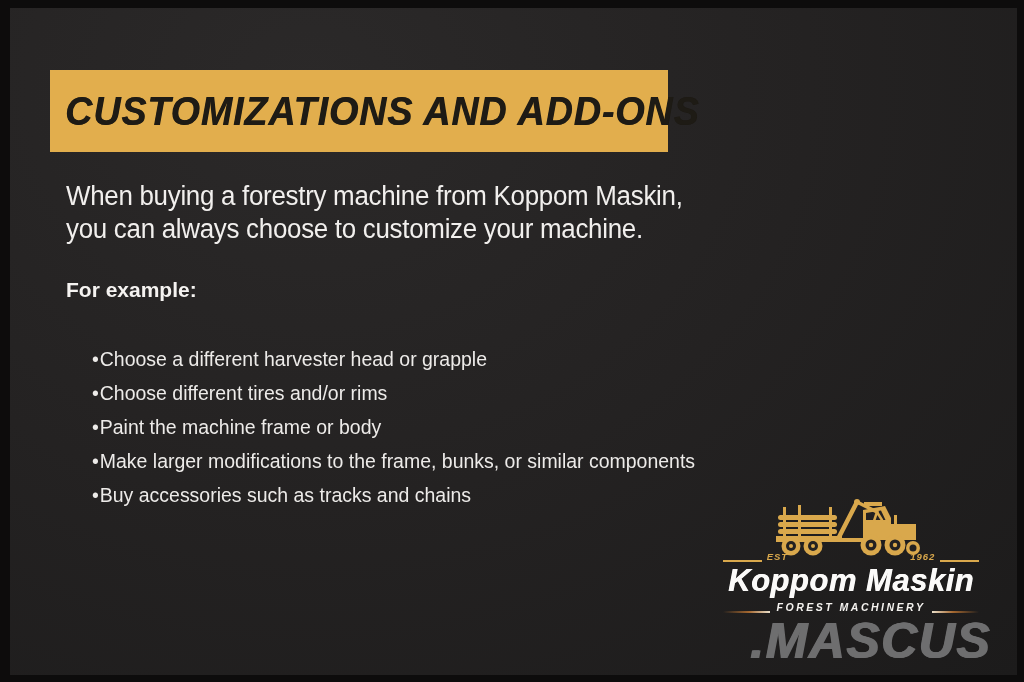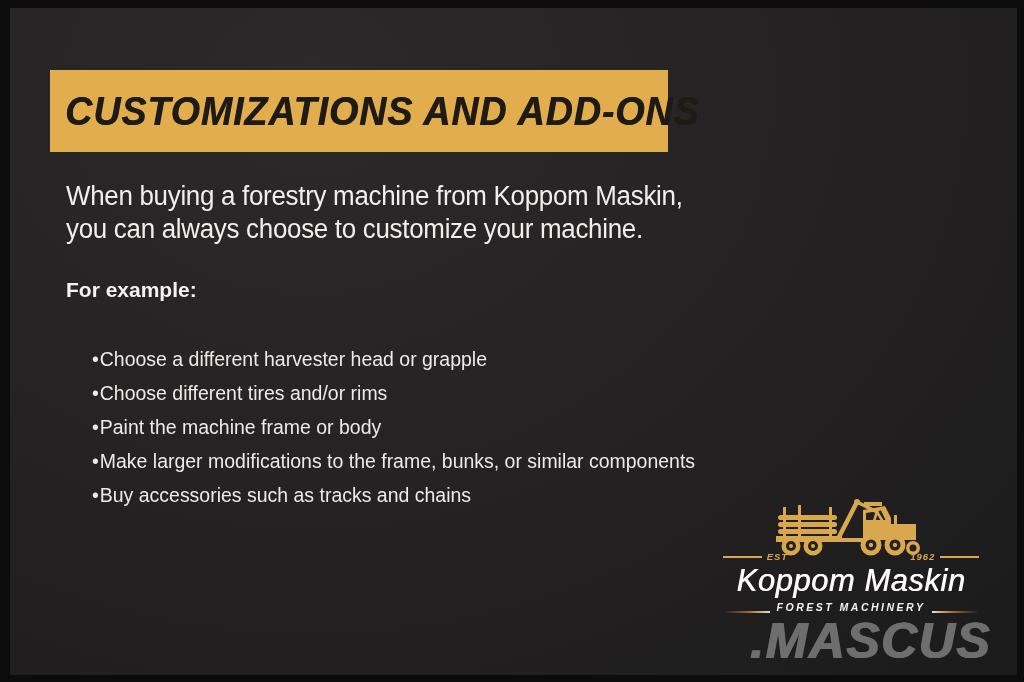--- a/index.html
+++ b/index.html
@@ -52,30 +52,30 @@
     background:#e2ae4d; display:flex; flex-direction:column; justify-content:center;
     padding-left:30px; box-sizing:border-box;
   }
   .contact-box .cline {
     color:#1e1a12; font-size:19px; font-weight:bold; line-height:25px; white-space:nowrap;
     transform:scaleX(0.95); transform-origin:left center;
   }
   
   .logo { position:absolute; left:713px; top:486px; width:256px; }
   .logo svg { display:block; margin:0 auto; }
-  .est-row { display:flex; align-items:center; margin-top:-7px; }
+  .est-row { display:flex; align-items:flex-end; margin-top:-7px; }
   .est-row .yline { flex:1; height:2px; background:#d9a84c; }
   .est-row .yr {
     color:#d9a84c; font-size:9.5px; font-weight:bold; font-style:italic;
     letter-spacing:1px; padding:0 5px; white-space:nowrap;
   }
   .est-row .spacer { width:112px; }
   .logo-name {
     margin-top:1px; text-align:center; color:#fbfaf9;
-    font-size:31px; font-weight:normal; font-style:italic; letter-spacing:0.5px;
+    font-size:31px; font-weight:bold; font-style:italic; letter-spacing:0.5px;
     white-space:nowrap; text-shadow:0.5px 0 #fbfaf9;
   }
   .tagline-row { display:flex; align-items:flex-end; margin-top:2px; }
   .tagline-row .tline-l { flex:1; height:2px;
     background:linear-gradient(90deg, rgba(28,27,27,0), #a4672f 55%, #eadfc9); }
   .tagline-row .tline-r { flex:1; height:2px;
     background:linear-gradient(270deg, rgba(28,27,27,0), #a4672f 55%, #eadfc9); }
   .tagline-row .tl-text {
     color:#f4f2ef; font-size:10.5px; font-weight:bold; font-style:italic;
     letter-spacing:2.5px; padding:0 7px; white-space:nowrap;

